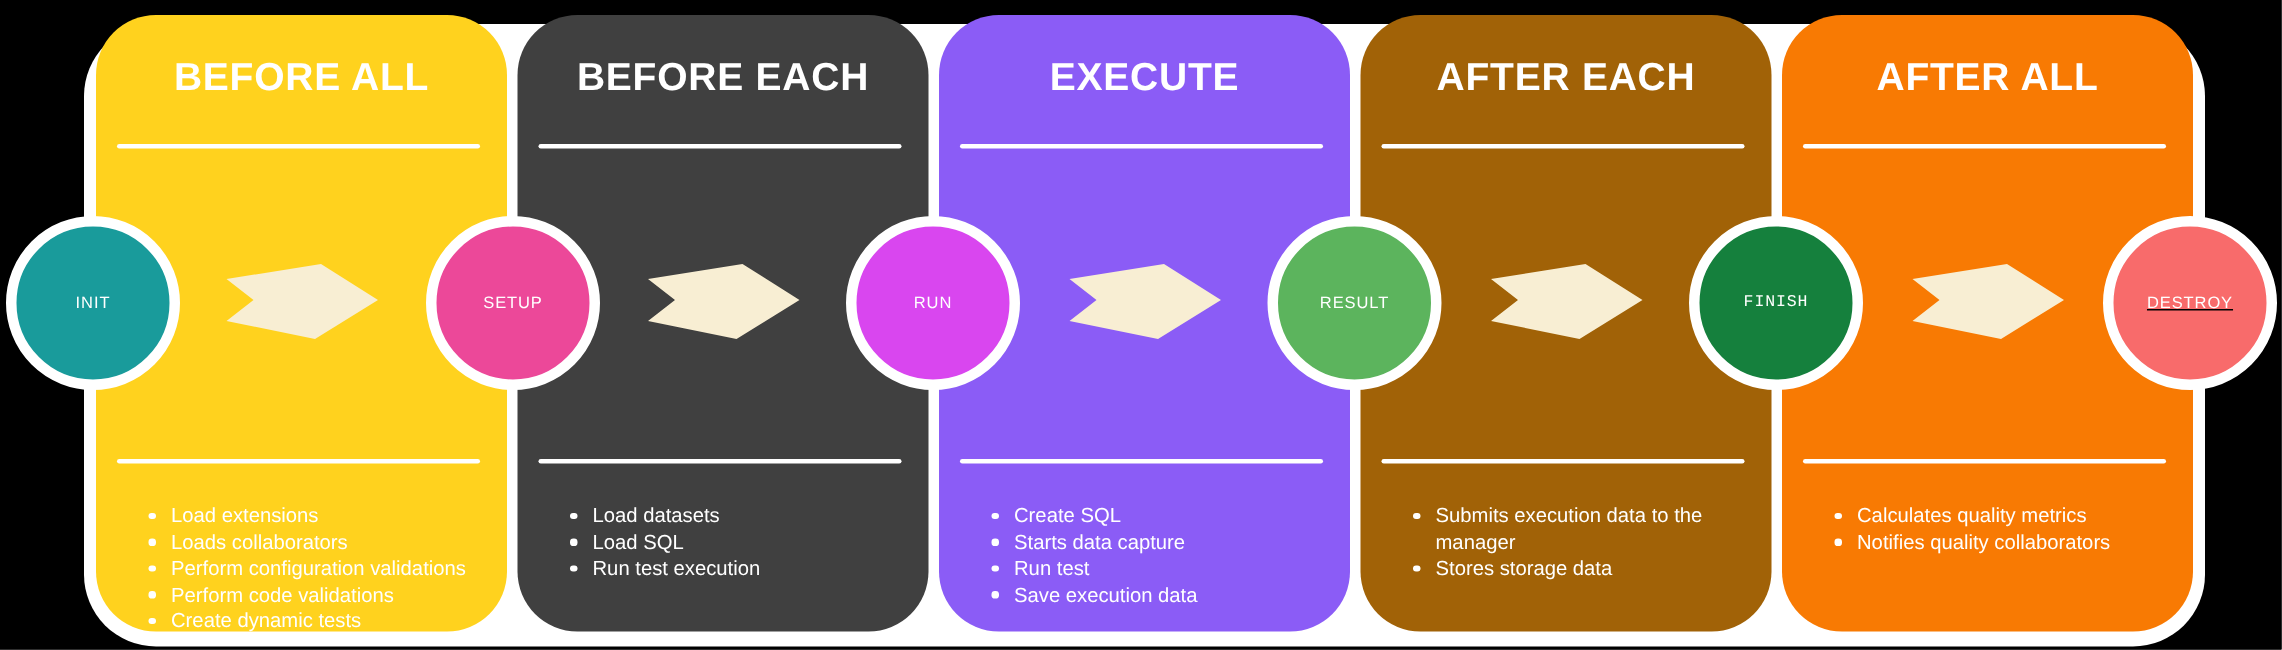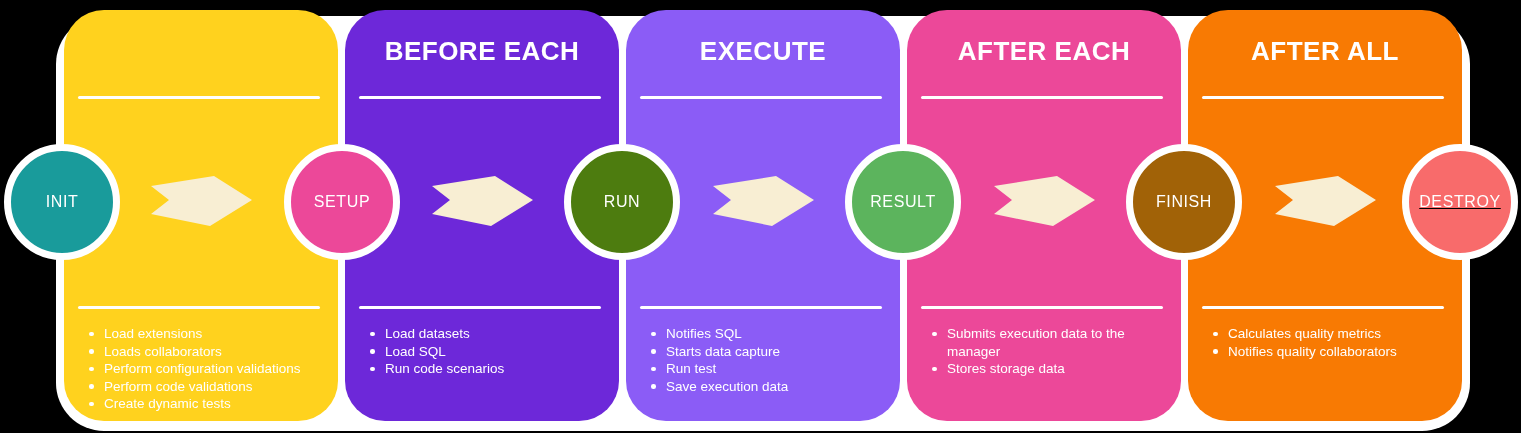--- a/index.html
+++ b/index.html
@@ -30,100 +30,101 @@
     background:#fff;border-radius:2px;
   }
   .title-rule{top:86px;}
   .list-rule{top:296px;}
   .arrow{
     position:absolute;top:164px;left:50%;margin-left:-53px;
     width:106px;height:56px;
   }
   .card ul{
     position:absolute;top:311px;left:20px;right:8px;
-    margin:4px;padding:0;list-style:none;
+    margin:14px;padding:0;list-style:none;
   }
   .card li{
     position:relative;
     padding-left:16px;
     color:#fff;font-size:13.5px;line-height:17.5px;
   }
   .card li::before{
     content:"";
     position:absolute;left:1px;top:6.5px;
     width:4.5px;height:4.5px;border-radius:50%;
     background:#fff;
   }
   .node{
     position:absolute;top:144px;
     box-sizing:border-box;
     width:116px;height:116px;
     border:7px solid #fff;border-radius:50%;
     display:flex;align-items:center;justify-content:center;
   }
   .node span{
-    color:#fff;font-size:16px;letter-spacing:.6px;
+    color:#fff;font-size:11px;letter-spacing:.6px;
   }
   
   .c0{left:64px}.c1{left:345px}.c2{left:626px}.c3{left:907px}.c4{left:1188px}
   
   .n0{left:4px}.n1{left:284px}.n2{left:564px}.n3{left:845px}.n4{left:1126px}.n5{left:1402px}
 </style>
 </head>
 <body>
 
 <div class="canvas" style="background-color: rgb(0, 0, 0);">
 
   <div class="panel" style="background-color: rgb(255, 255, 255);"></div>
 
   <section class="card c0" style="background-color: rgb(255, 210, 30);">
+    <h2>BEFORE ALL</h2>
     <div class="rule title-rule"></div>
     <svg class="arrow" viewBox="0 0 106 56">
       <polygon points="3,12 21,26 3,40 62,52 104,26 66,2" style="fill: rgb(248, 238, 211);"></polygon>
     </svg>
     <div class="rule list-rule"></div>
     <ul>
       <li>Load extensions</li>
       <li>Loads collaborators</li>
       <li>Perform configuration validations</li>
       <li>Perform code validations</li>
       <li>Create dynamic tests</li>
     </ul>
   </section>
 
-  <section class="card c1" style="background-color: #6d28d9;">
+  <section class="card c1" style="background-color: #404040;">
     <h2>BEFORE EACH</h2>
     <div class="rule title-rule"></div>
     <svg class="arrow" viewBox="0 0 106 56">
       <polygon points="3,12 21,26 3,40 62,52 104,26 66,2" style="fill: rgb(248, 238, 211);"></polygon>
     </svg>
     <div class="rule list-rule"></div>
     <ul>
       <li>Load datasets</li>
       <li>Load SQL</li>
-      <li>Run code scenarios</li>
+      <li>Run test execution</li>
     </ul>
   </section>
 
   <section class="card c2" style="background-color: #8b5cf6;">
     <h2>EXECUTE</h2>
     <div class="rule title-rule"></div>
     <svg class="arrow" viewBox="0 0 106 56">
       <polygon points="3,12 21,26 3,40 62,52 104,26 66,2" style="fill: rgb(248, 238, 211);"></polygon>
     </svg>
     <div class="rule list-rule"></div>
     <ul>
-      <li>Notifies SQL</li>
+      <li>Create SQL</li>
       <li>Starts data capture</li>
       <li>Run test</li>
       <li>Save execution data</li>
     </ul>
   </section>
 
-  <section class="card c3" style="background-color: #ec4899;">
+  <section class="card c3" style="background-color: #a16207;">
     <h2>AFTER EACH</h2>
     <div class="rule title-rule"></div>
     <svg class="arrow" viewBox="0 0 106 56">
       <polygon points="3,12 21,26 3,40 62,52 104,26 66,2" style="fill: rgb(248, 238, 211);"></polygon>
     </svg>
     <div class="rule list-rule"></div>
     <ul>
       <li>Submits execution data to the manager</li>
       <li>Stores storage data</li>
     </ul>
@@ -141,26 +142,26 @@
       <li>Notifies quality collaborators</li>
     </ul>
   </section>
 
   <div class="node n0" style="background-color: rgb(25, 155, 155);">
     <span>INIT</span>
   </div>
   <div class="node n1" style="background-color: #ec4899;">
     <span>SETUP</span>
   </div>
-  <div class="node n2" style="background-color: #4d7c0f;">
+  <div class="node n2" style="background-color: #d946ef;">
     <span>RUN</span>
   </div>
   <div class="node n3" style="background-color: rgb(92, 180, 93);">
     <span>RESULT</span>
   </div>
-  <div class="node n4" style="background-color: #a16207;">
+  <div class="node n4" style="background-color: #15803d; font-family: Liberation Mono, monospace;">
     <span>FINISH</span>
   </div>
   <div class="node n5" style="background-color: rgb(248, 107, 107); text-decoration: underline;">
     <span>DESTROY</span>
   </div>
 
 </div>
 
 </body></html>

